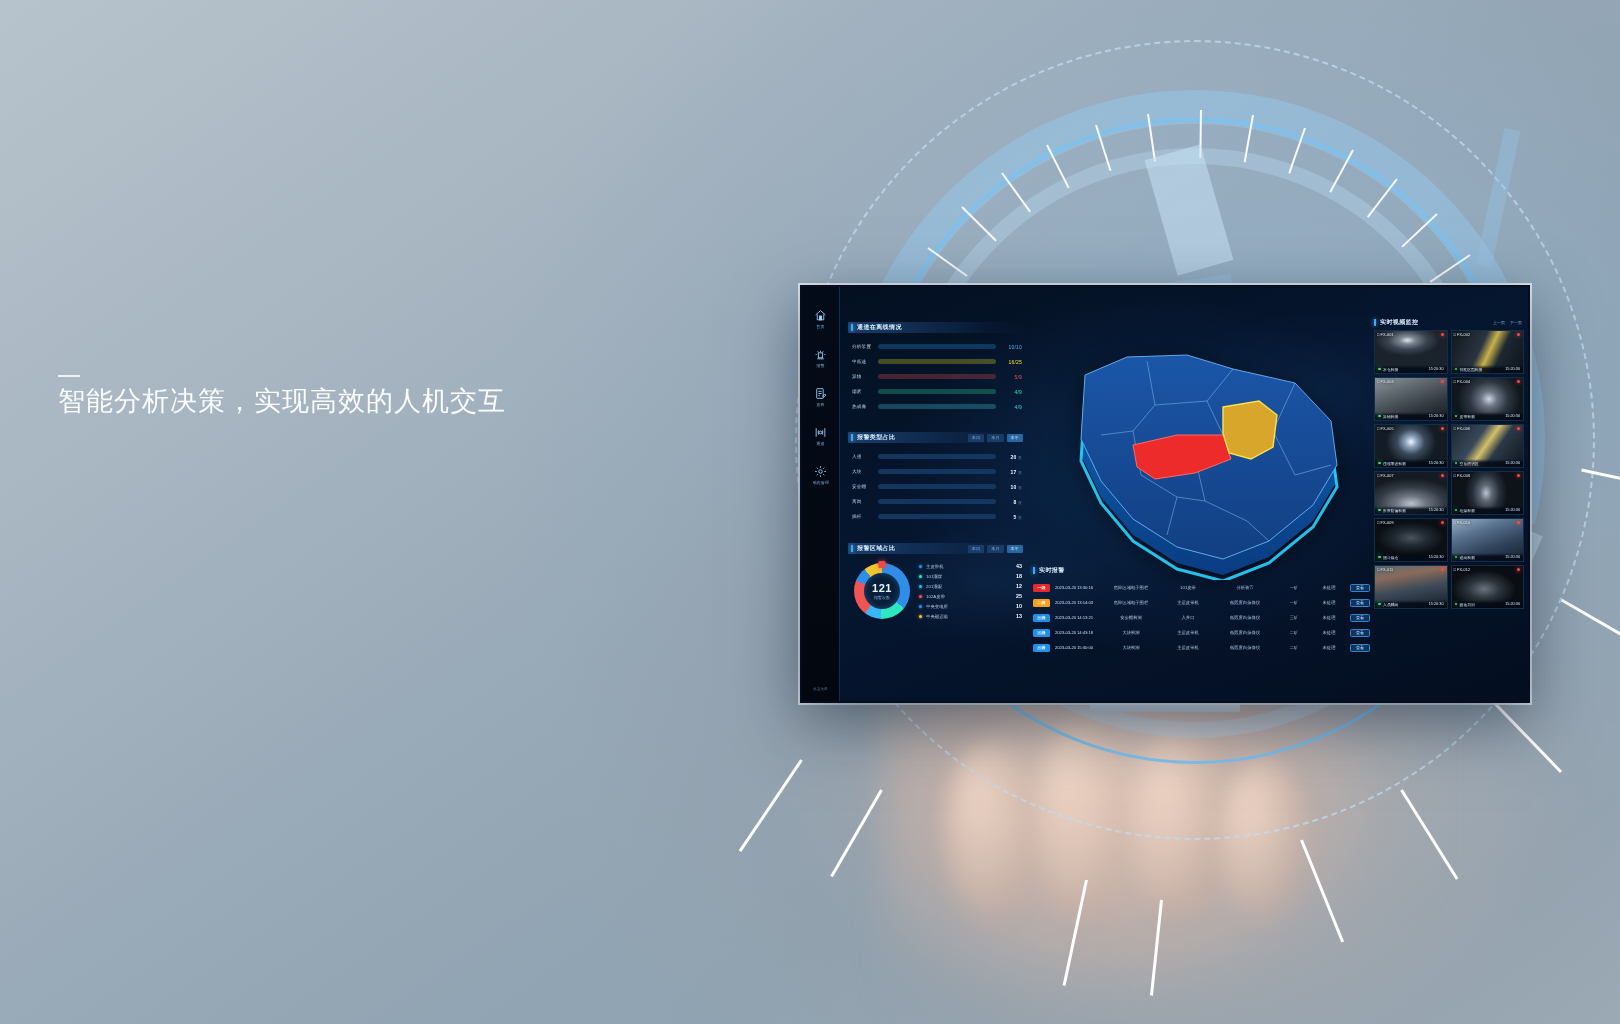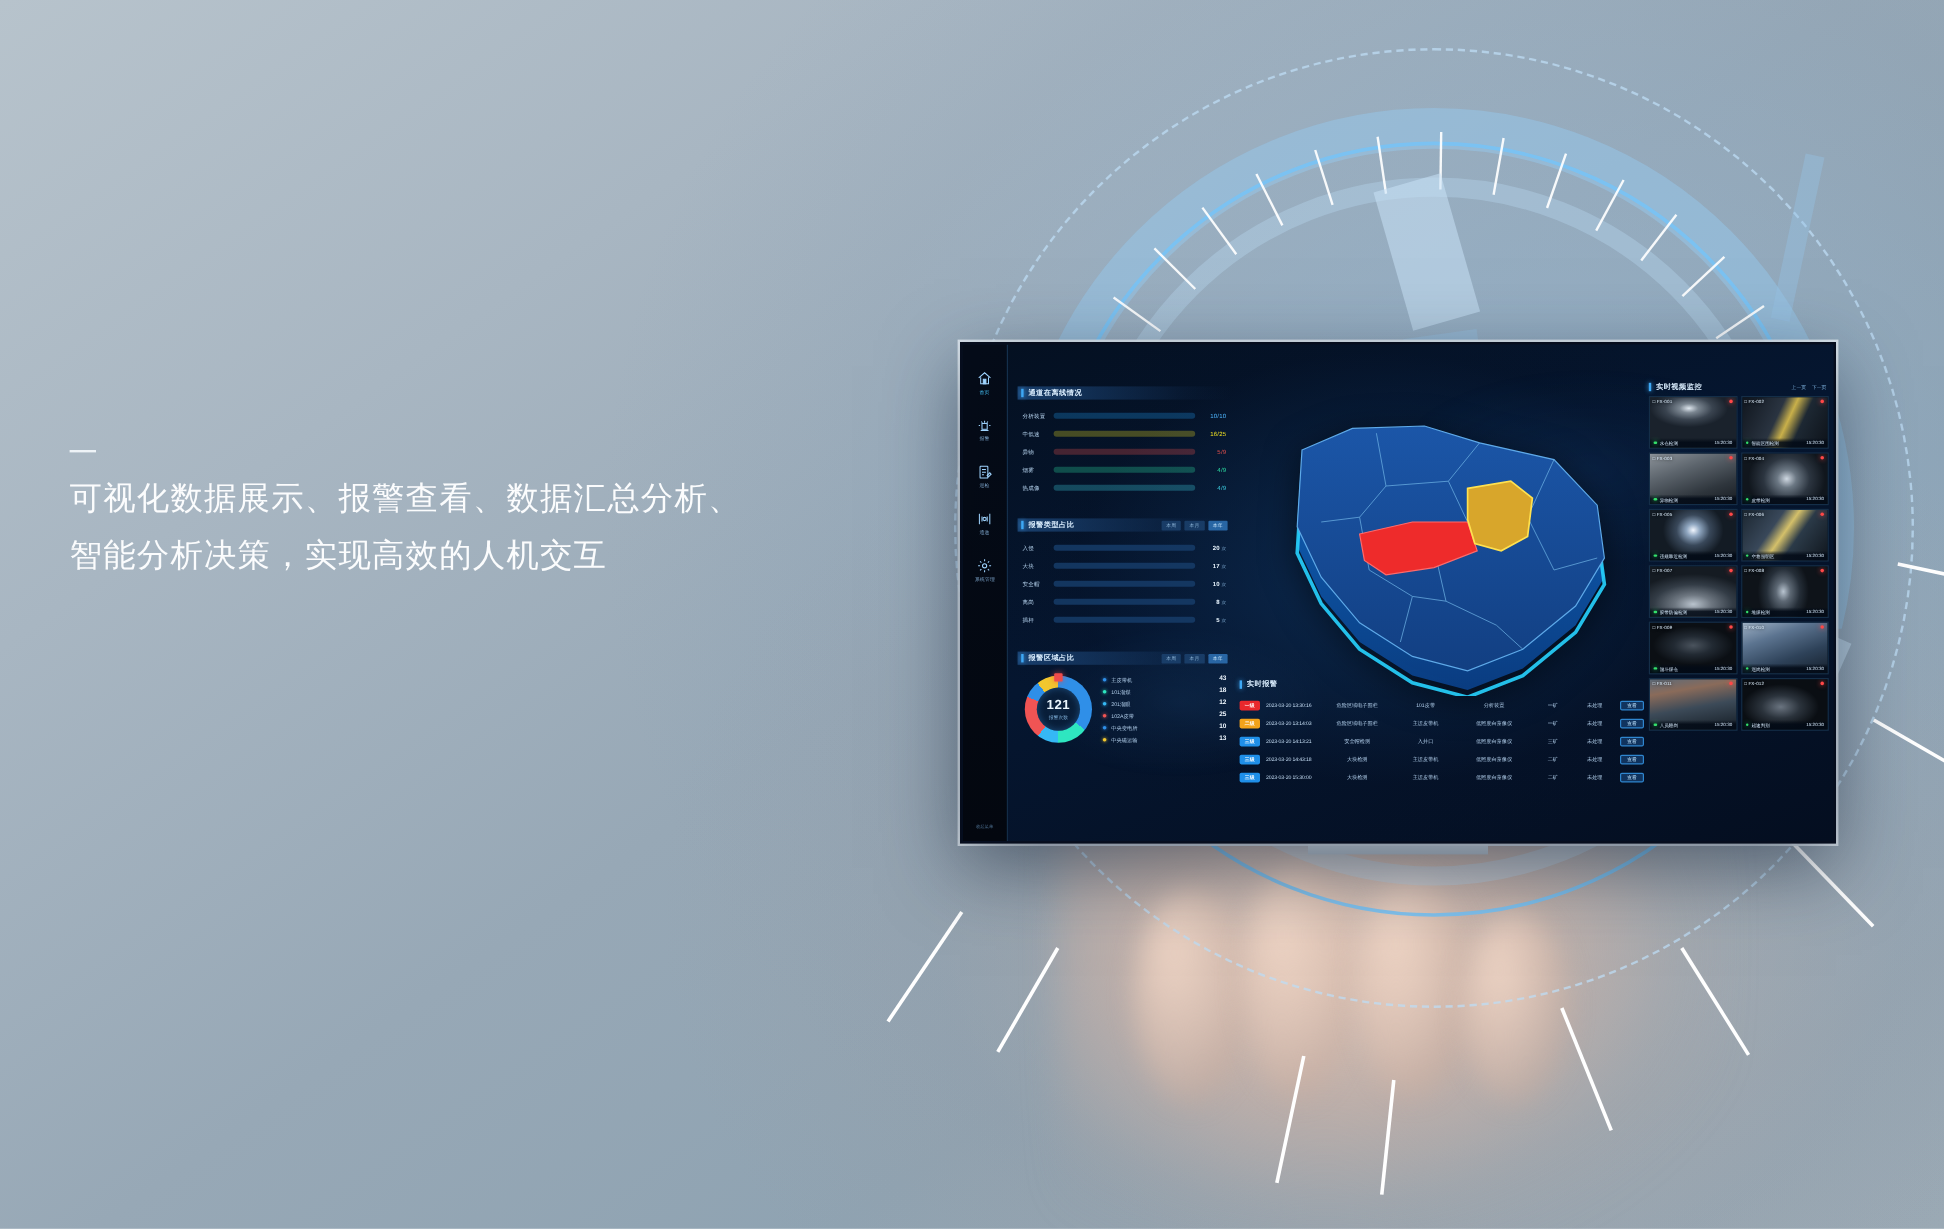--- a/index.html
+++ b/index.html
@@ -273,21 +273,20 @@
   <div class="wline" style="left:1160px;top:900px;height:96px;transform:rotate(6deg);"></div>
   <div class="wline" style="left:1300px;top:840px;height:110px;transform:rotate(-22deg);"></div>
   <div class="wline" style="left:1400px;top:790px;height:105px;transform:rotate(-32deg);"></div>
   <div class="wline" style="left:1490px;top:700px;height:100px;transform:rotate(-44deg);"></div>
   <div class="wline" style="left:1560px;top:600px;height:95px;transform:rotate(-60deg);"></div>
   <div class="wline" style="left:1580px;top:470px;height:90px;transform:rotate(-78deg);"></div>
 </div>
 
 <div class="hero">
   <div class="dash"></div>
-  <div class="sub">可视化数据展示、报警查看、数据汇总分析、</div>
   <div class="sub" style="margin-top:0;">智能分析决策，实现高效的人机交互</div>
 </div>
 
 <div class="stand"></div>
 
 <div class="monitor">
   <div class="screen">
 
     <div class="dash-side">
       <div class="nav-item active">

